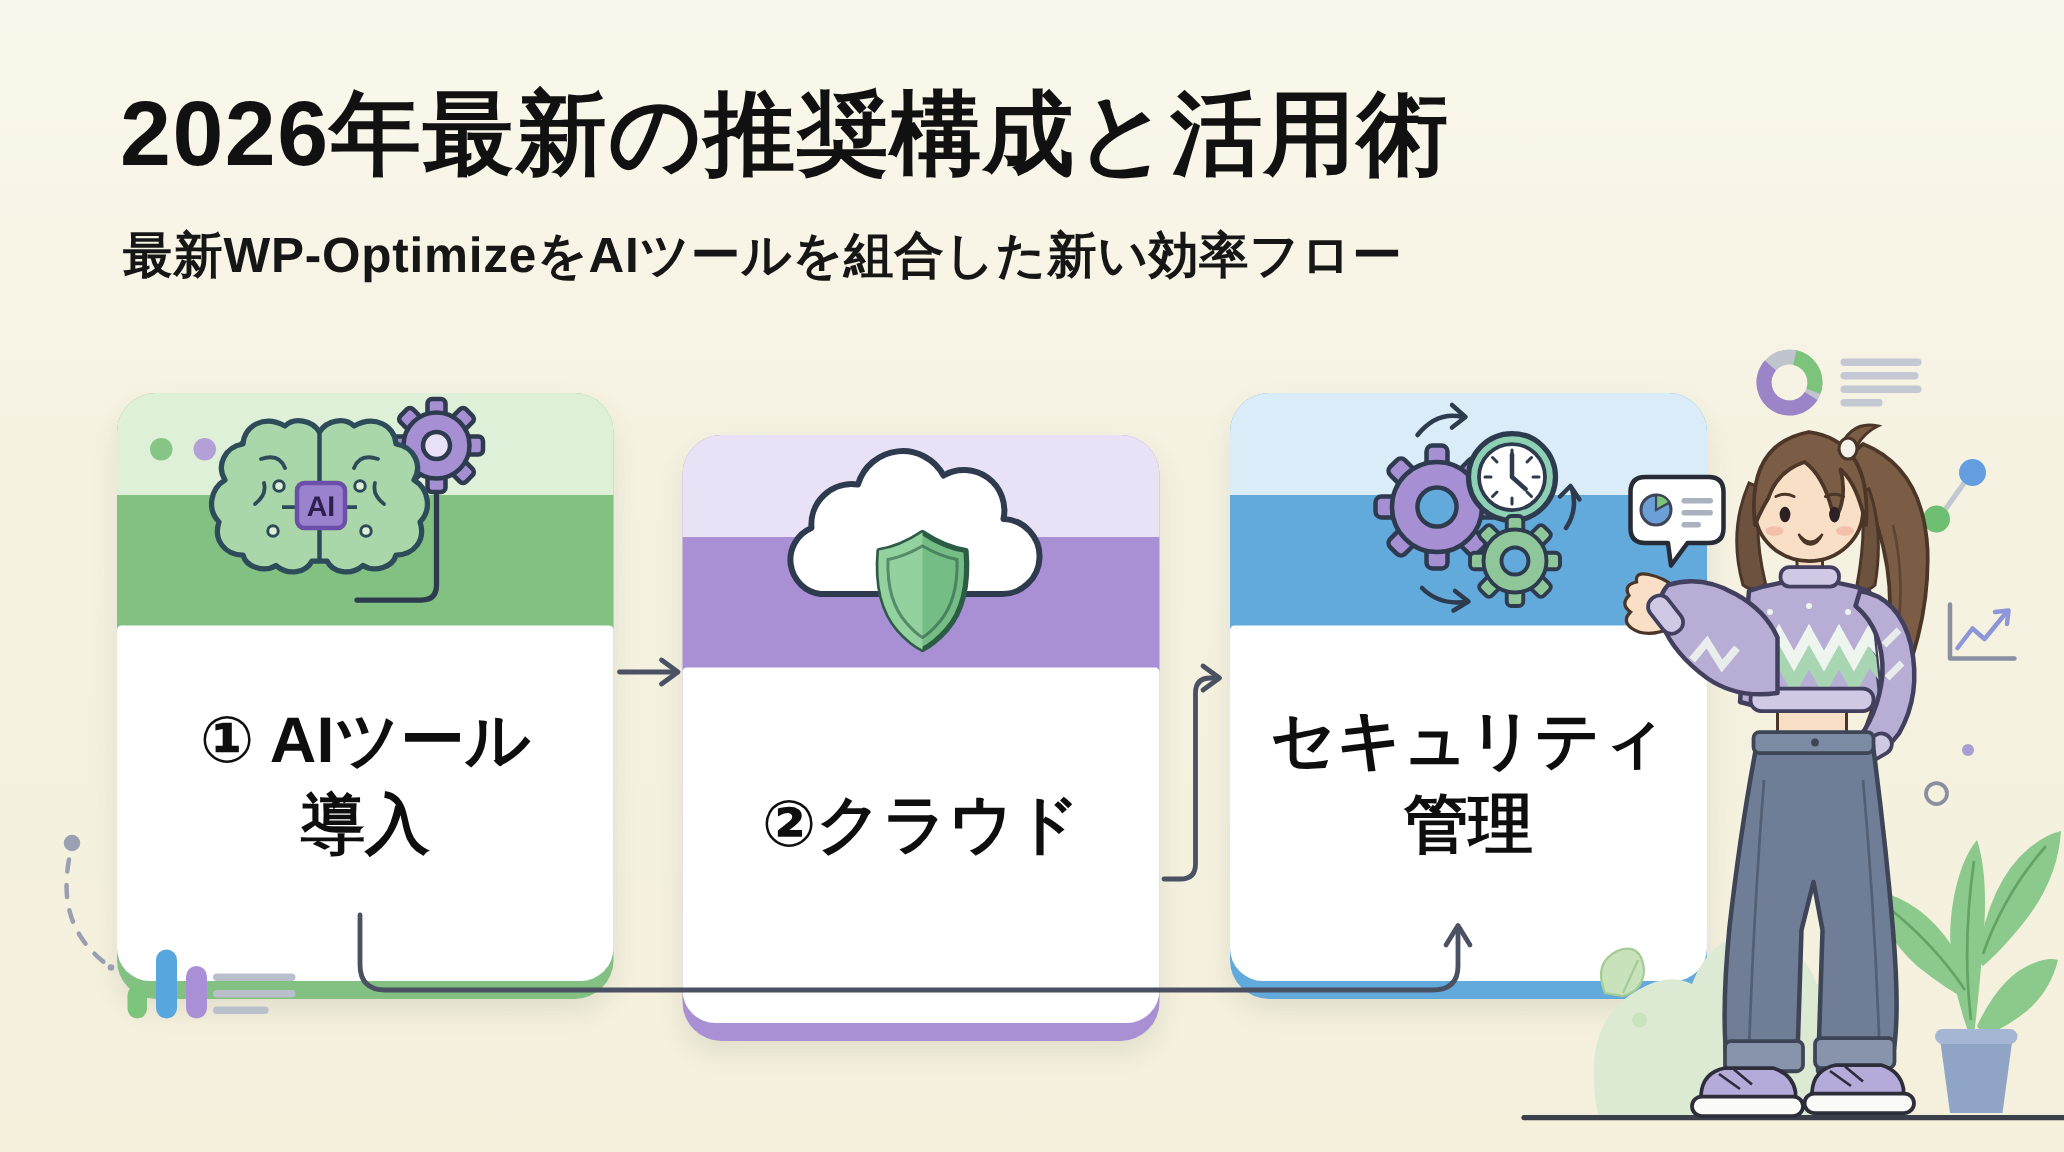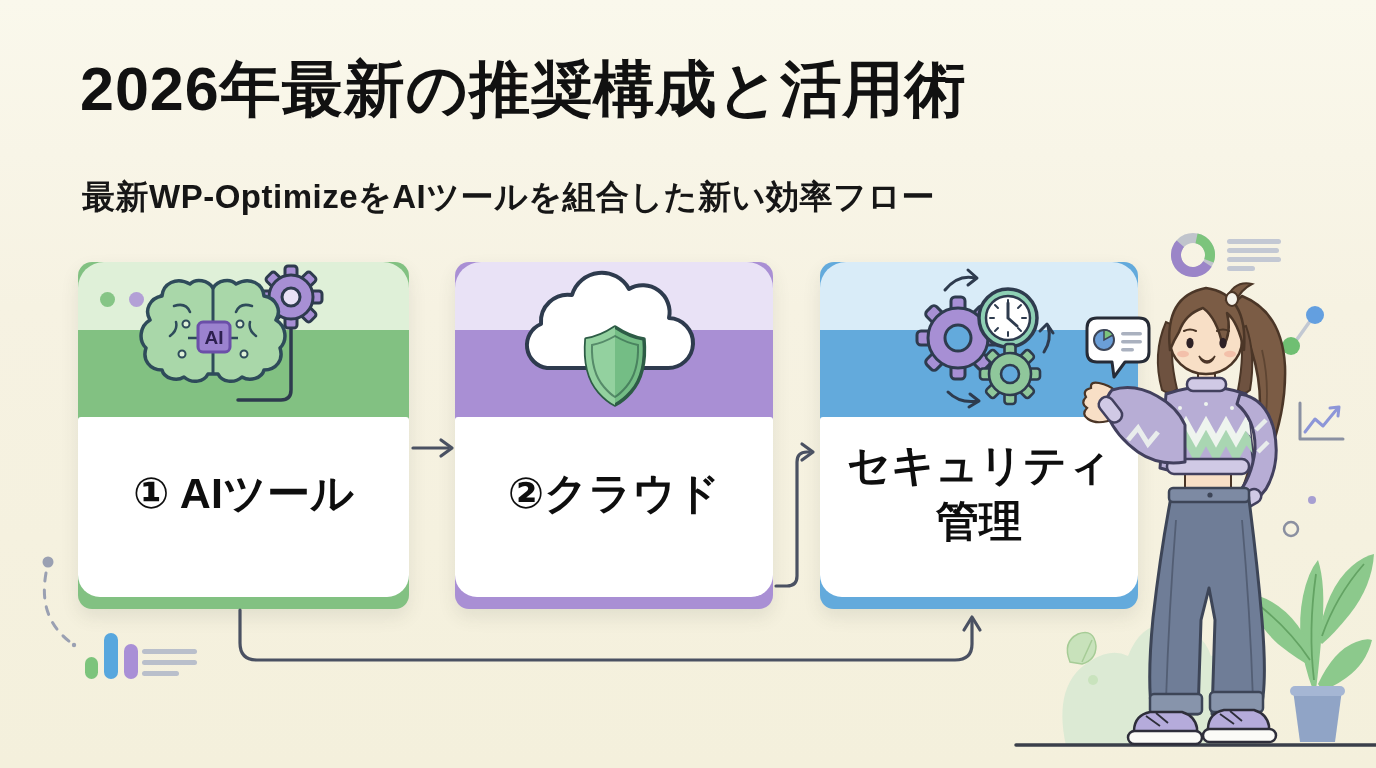--- a/index.html
+++ b/index.html
@@ -6,29 +6,29 @@
   .stage{
     position:relative;width:1376px;height:768px;overflow:hidden;
     background:linear-gradient(180deg,#faf8ec 0%,#f6f2e2 40%,#f4f0dc 100%);
     font-family:"Liberation Sans","DejaVu Sans",sans-serif;
   }
   .title{
     position:absolute;left:80px;top:56px;margin:0;
     font-size:61px;font-weight:900;color:#111;letter-spacing:1px;line-height:1.1;
   }
   .subtitle{
-    position:absolute;left:82px;top:175px;margin:0;
+    position:absolute;left:82px;top:148px;margin:0;
     font-size:33px;font-weight:800;color:#161616;letter-spacing:0.5px;
   }
   .card{
-    position:absolute;top:262px;height:347px;border-radius:14px;
+    position:absolute;top:262px;height:404px;border-radius:26px;
     box-shadow:0 8px 18px rgba(60,70,60,.10);
   }
   .card--green{left:78px;width:331px;background:#82c182;}
-  .card--purple{left:455px;width:318px;background:#a98fd4;}
+  .card--purple{left:455px;width:318px;background:#a98fd4;margin-top:28px;}
   .card--blue{left:820px;width:318px;background:#63aadc;}
   .card-top{
     position:absolute;left:0;top:0;right:0;height:68px;
     border-radius:26px 26px 0 0;
   }
   .card--green .card-top{background:#dff0d8;}
   .card--purple .card-top{background:#e9e2f6;}
   .card--blue .card-top{background:#d9ecf8;}
   .window-dots{position:absolute;left:22px;top:30px;display:flex;gap:14px;}
   .window-dots .dot{width:15px;height:15px;border-radius:50%;}
@@ -109,20 +109,21 @@
           <circle cx="104" cy="92" r="3.5" fill="#dff0d8" stroke="#2e4b5a" stroke-width="2"></circle>
           <circle cx="166" cy="92" r="3.5" fill="#dff0d8" stroke="#2e4b5a" stroke-width="2"></circle>
           <path d="M 122 76 H 110 M 148 76 H 160" stroke="#2e4b5a" stroke-width="2.5"></path>
           <rect x="120" y="60" width="32" height="30" rx="5" fill="#9b82cf" stroke="#6b4fa8" stroke-width="3"></rect>
           <text x="136" y="82" text-anchor="middle" font-size="19" font-weight="bold" fill="#2d2050">AI</text>
         </g>
       </svg>
     </div>
     <div class="card-body">
       <div class="card-label">① AIツール</div>
+      <div class="card-label">導入</div>
     </div>
   </div>
 
   <div class="card card--purple">
     <div class="card-top"></div>
     <div class="icon-wrap">
       <svg width="318" height="155" viewBox="0 0 318 155">
         <g>
           <path d="M 92 106
                    A 23 23 0 0 1 86 62

